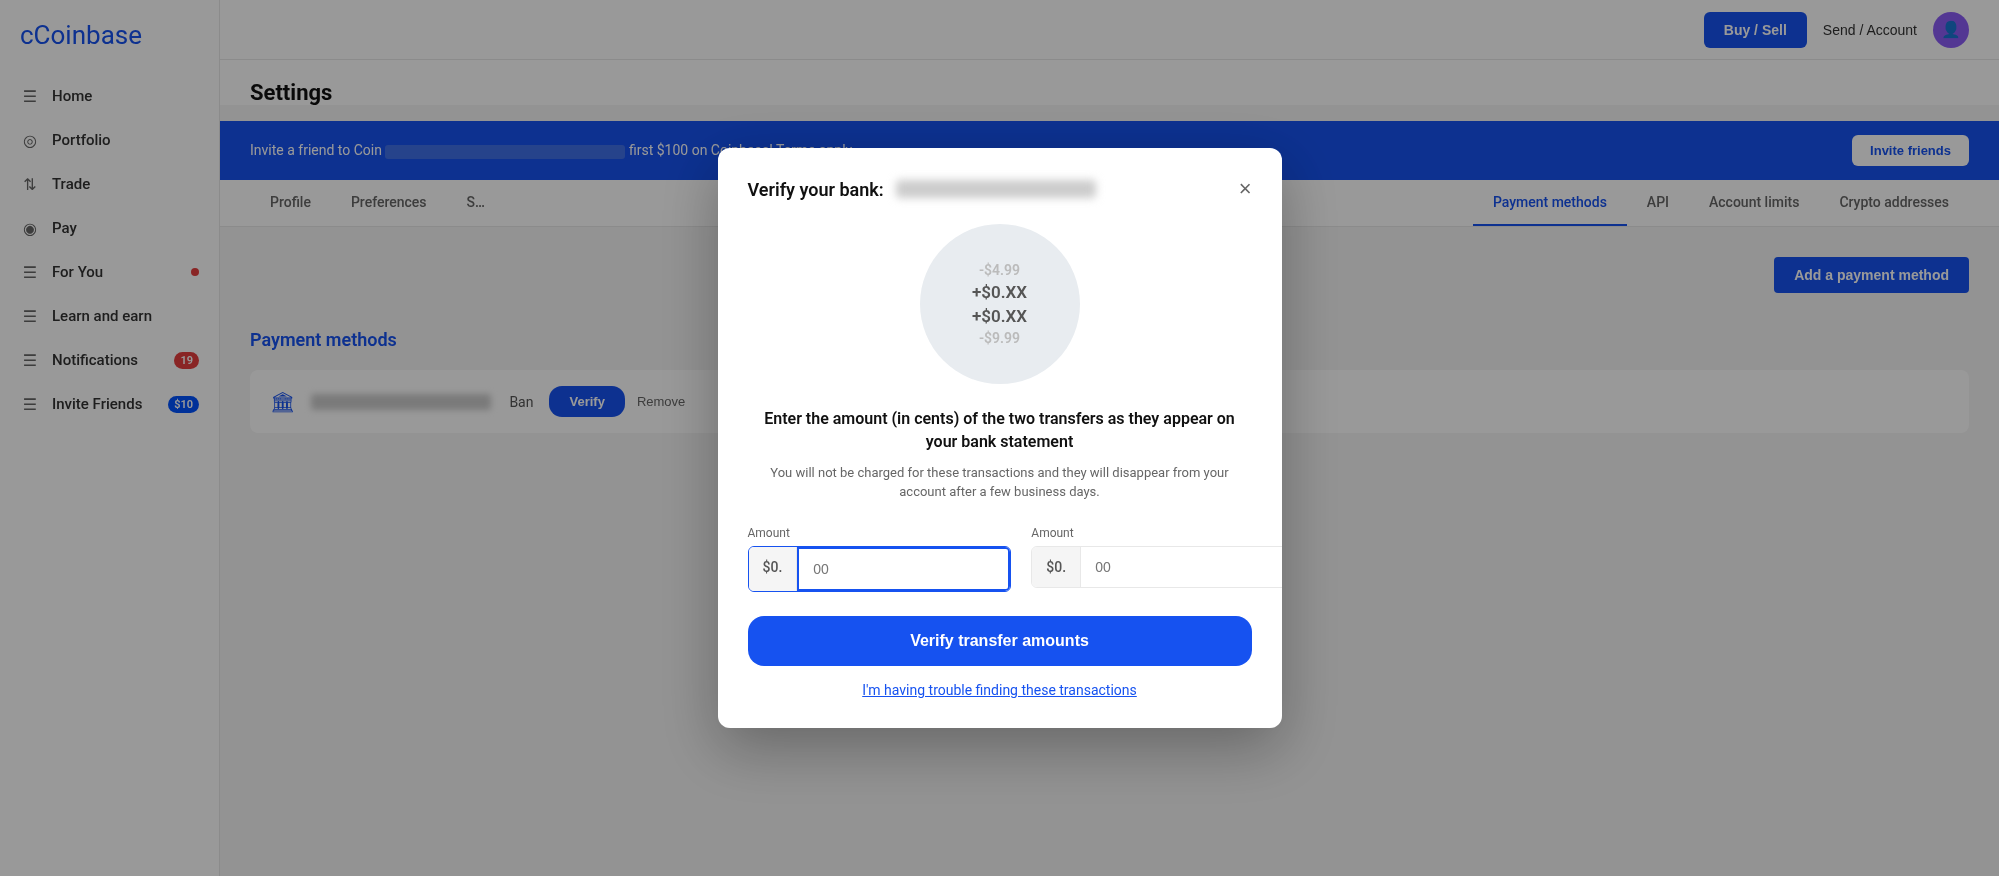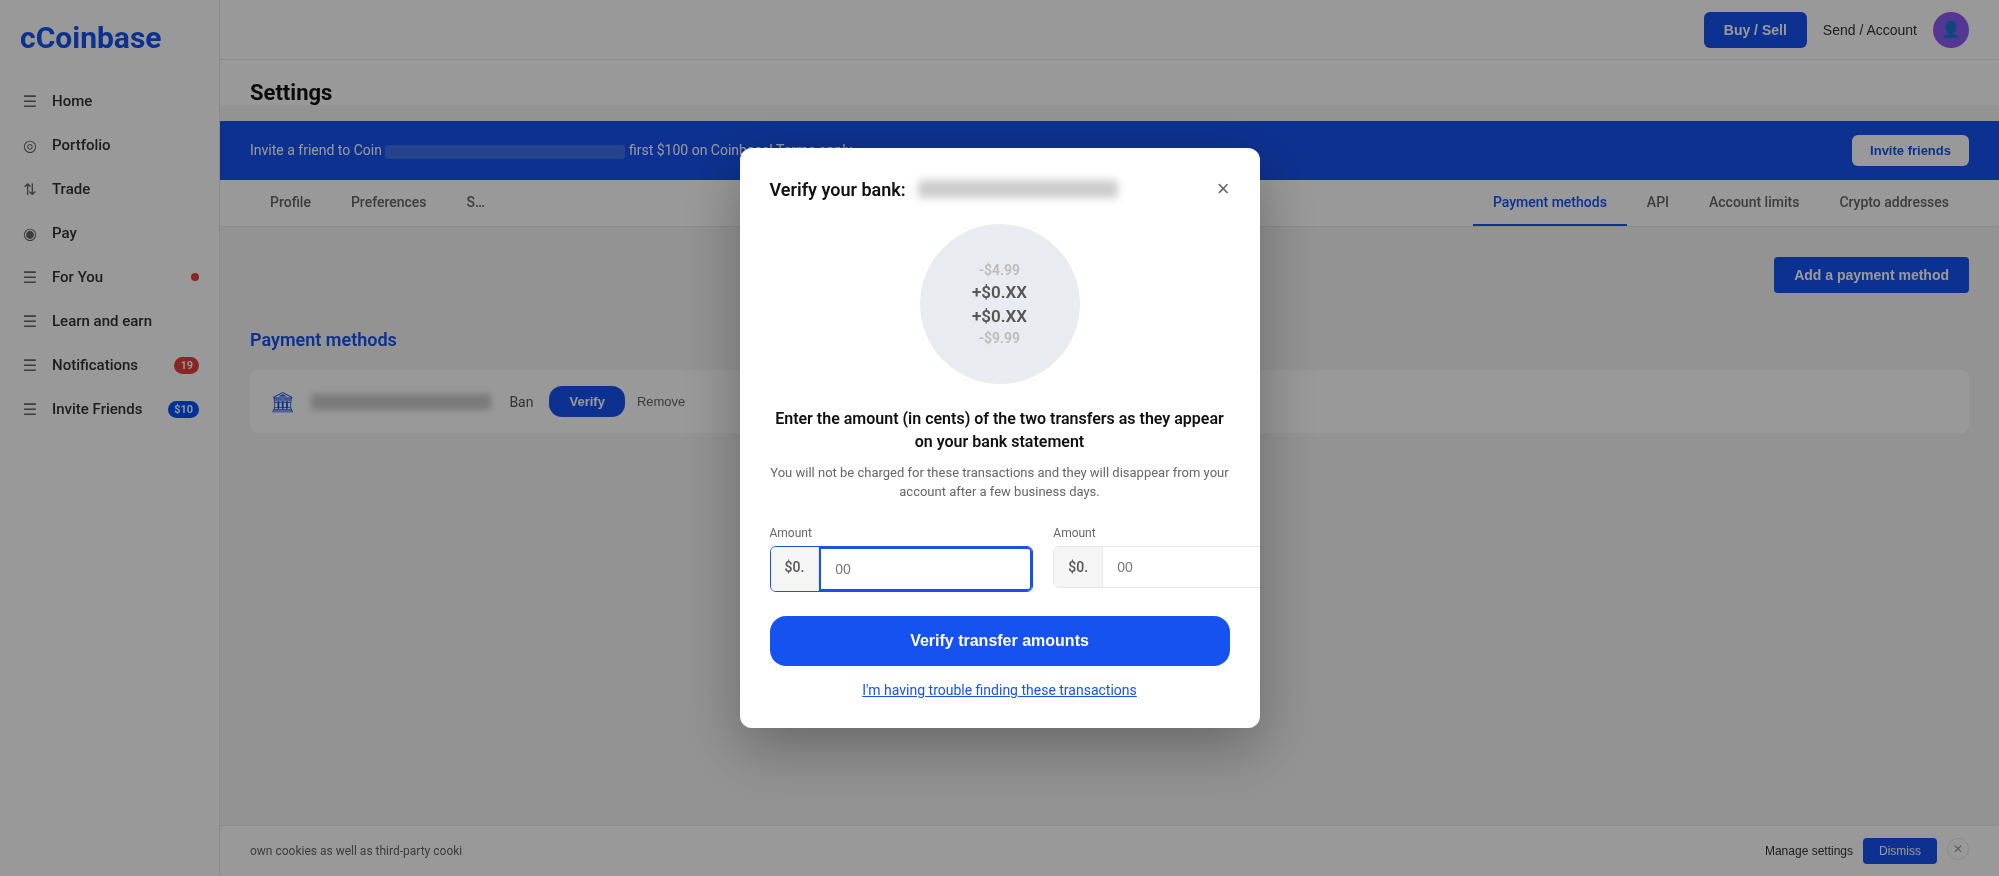--- a/index.html
+++ b/index.html
@@ -18,22 +18,22 @@
       background: #fff;
       height: 100%;
       border-right: 1px solid #e8e8e8;
       flex-shrink: 0;
       display: flex;
       flex-direction: column;
       padding-top: 20px;
     }
     .sidebar-logo {
       padding: 0 20px 24px 20px;
-      font-size: 30px;
-      font-weight: 700;
+      font-size: 26px;
+      font-weight: 400;
       color: #1652f0;
     }
     .sidebar-item {
       display: flex;
       align-items: center;
       padding: 12px 20px;
       cursor: pointer;
       color: #333;
       font-size: 15px;
       font-weight: 500;
@@ -307,21 +307,21 @@
       top: 0; left: 0; right: 0; bottom: 0;
       background: rgba(0,0,0,0.4);
       display: flex;
       align-items: center;
       justify-content: center;
       z-index: 100;
     }
     .modal {
       background: #fff;
       border-radius: 12px;
-      width: 520px;
+      width: 564px;
       max-height: 90vh;
       overflow-y: auto;
       padding: 30px;
       position: relative;
       box-shadow: 0 20px 60px rgba(0,0,0,0.3);
     }
     .modal-header {
       display: flex;
       align-items: center;
       justify-content: space-between;
@@ -557,28 +557,20 @@
         <span class="bank-icon">🏛</span>
         <span class="blurred-text" style="width:180px;height:16px;">&nbsp;&nbsp;&nbsp;&nbsp;&nbsp;&nbsp;&nbsp;&nbsp;&nbsp;&nbsp;&nbsp;&nbsp;&nbsp;&nbsp;&nbsp;</span>
         <span style="font-size:14px;color:#555;margin-left:2px;">Ban</span>
         <div class="payment-actions">
           <button class="verify-btn">Verify</button>
           <button class="remove-btn">Remove</button>
         </div>
       </div>
     </div>
 
-    <div class="cookie-bar">
-      <span>own cookies as well as third-party cooki</span>
-      <div class="cookie-actions">
-        <button class="manage-btn">Manage settings</button>
-        <button class="dismiss-btn">Dismiss</button>
-        <button class="cookie-close">✕</button>
-      </div>
-    </div>
   </div>
 </div>
 
 <div class="modal-overlay">
   <div class="modal">
     
     <div class="modal-header">
       <div class="modal-title">
         <span>Verify your bank:</span>
         <span class="modal-bank-name-blur"></span>

